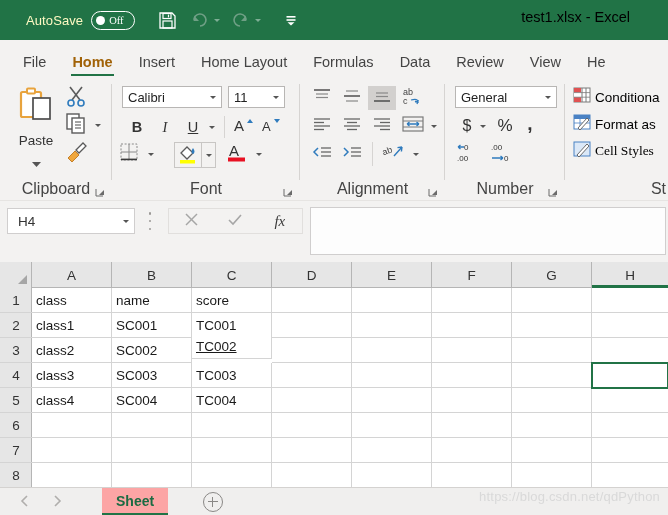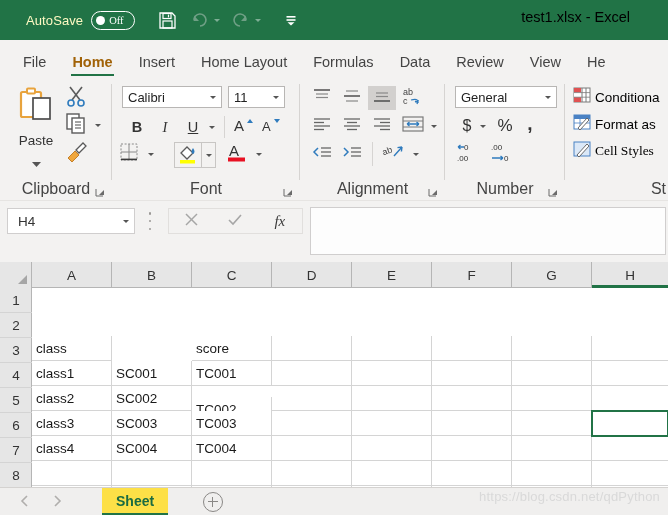--- a/index.html
+++ b/index.html
@@ -177,41 +177,41 @@
   .rowhead-col {
     position: absolute; left: 0; top: 26px; width: 32px; bottom: 0;
     background: #e6e6e6; border-right: 1px solid #b5b5b5;
   }
   .rh {
     position: absolute; left: 0; width: 32px; height: 25px;
     display: flex; align-items: center; justify-content: center;
     font-size: 13.5px; color: #333333;
     border-bottom: 1px solid #d4d4d4;
   }
-  .cells { position: absolute; left: 32px; top: 26px; right: 0; bottom: 0; margin-top: 48px; }
+  .cells { position: absolute; left: 32px; top: 26px; right: 0; bottom: 0; }
   .cell {
     position: absolute; height: 25px; display: flex; align-items: center;
     font-size: 13.5px; color: #1a1a1a;
     border-right: 1px solid #d4d4d4; border-bottom: 1px solid #d4d4d4;
     padding-left: 4px; overflow: hidden; white-space: nowrap;
     background: #ffffff;
   }
   .selbox {
     position: absolute; border: 2px solid #217346; pointer-events: none;
   }
 
   
   .sheetbar {
     position: absolute; left: 0; top: 487px; width: 668px; height: 28px;
     background: #f0efee; border-top: 1px solid #d4d2d0;
   }
   .nav-arrows { position: absolute; left: 18px; top: 6px; display: flex; gap: 18px; }
   .sheet-tab {
     position: absolute; left: 102px; top: 0px; height: 27px;
-    padding: 0 14px; background: #fde047;
+    padding: 0 14px; background: #fca5a5;
     display: flex; align-items: center; justify-content: center;
     font-size: 14px; font-weight: bold; color: #1a6b42;
     border-bottom: 2px solid #217346;
   }
   .addsheet {
     position: absolute; left: 203px; top: 4px; width: 20px; height: 20px;
     border: 1.4px solid #8a8886; border-radius: 50%;
   }
   .addsheet::before, .addsheet::after {
     content: ""; position: absolute; background: #8a8886;
@@ -736,39 +736,40 @@
       <div class="rh" style="top:75px;">4</div>
       <div class="rh" style="top:100px;">5</div>
       <div class="rh" style="top:125px;">6</div>
       <div class="rh" style="top:150px;">7</div>
       <div class="rh" style="top:175px;">8</div>
     </div>
 
     <div class="cells">
 
       <div class="cell" style="left:0px;   top:0px;   width:80px;">class</div>
+      <div class="cell" style="left:80px;  top:0px;   width:80px;">name</div>
       <div class="cell" style="left:160px; top:0px;   width:80px;">score</div>
       <div class="cell" style="left:240px; top:0px;   width:80px;"></div>
       <div class="cell" style="left:320px; top:0px;   width:80px;"></div>
       <div class="cell" style="left:400px; top:0px;   width:80px;"></div>
       <div class="cell" style="left:480px; top:0px;   width:80px;"></div>
       <div class="cell" style="left:560px; top:0px;   width:76px; border-right:none;"></div>
 
       <div class="cell" style="left:0px;   top:25px;  width:80px;">class1</div>
       <div class="cell" style="left:80px;  top:25px;  width:80px;">SC001</div>
       <div class="cell" style="left:160px; top:25px;  width:80px;">TC001</div>
       <div class="cell" style="left:240px; top:25px;  width:80px;"></div>
       <div class="cell" style="left:320px; top:25px;  width:80px;"></div>
       <div class="cell" style="left:400px; top:25px;  width:80px;"></div>
       <div class="cell" style="left:480px; top:25px;  width:80px;"></div>
       <div class="cell" style="left:560px; top:25px;  width:76px; border-right:none;"></div>
 
       <div class="cell" style="left:0px;   top:50px;  width:80px;">class2</div>
       <div class="cell" style="left:80px;  top:50px;  width:80px;">SC002</div>
-      <div class="cell" style="left:160px; top:61px;  width:80px;">TC002</div>
+      <div class="cell" style="left:160px; top:46px;  width:80px;text-decoration:underline;">TC002</div>
       <div class="cell" style="left:240px; top:50px;  width:80px;"></div>
       <div class="cell" style="left:320px; top:50px;  width:80px;"></div>
       <div class="cell" style="left:400px; top:50px;  width:80px;"></div>
       <div class="cell" style="left:480px; top:50px;  width:80px;"></div>
       <div class="cell" style="left:560px; top:50px;  width:76px; border-right:none;"></div>
 
       <div class="cell" style="left:0px;   top:75px;  width:80px;">class3</div>
       <div class="cell" style="left:80px;  top:75px;  width:80px;">SC003</div>
       <div class="cell" style="left:160px; top:75px;  width:80px;">TC003</div>
       <div class="cell" style="left:240px; top:75px;  width:80px;"></div>

